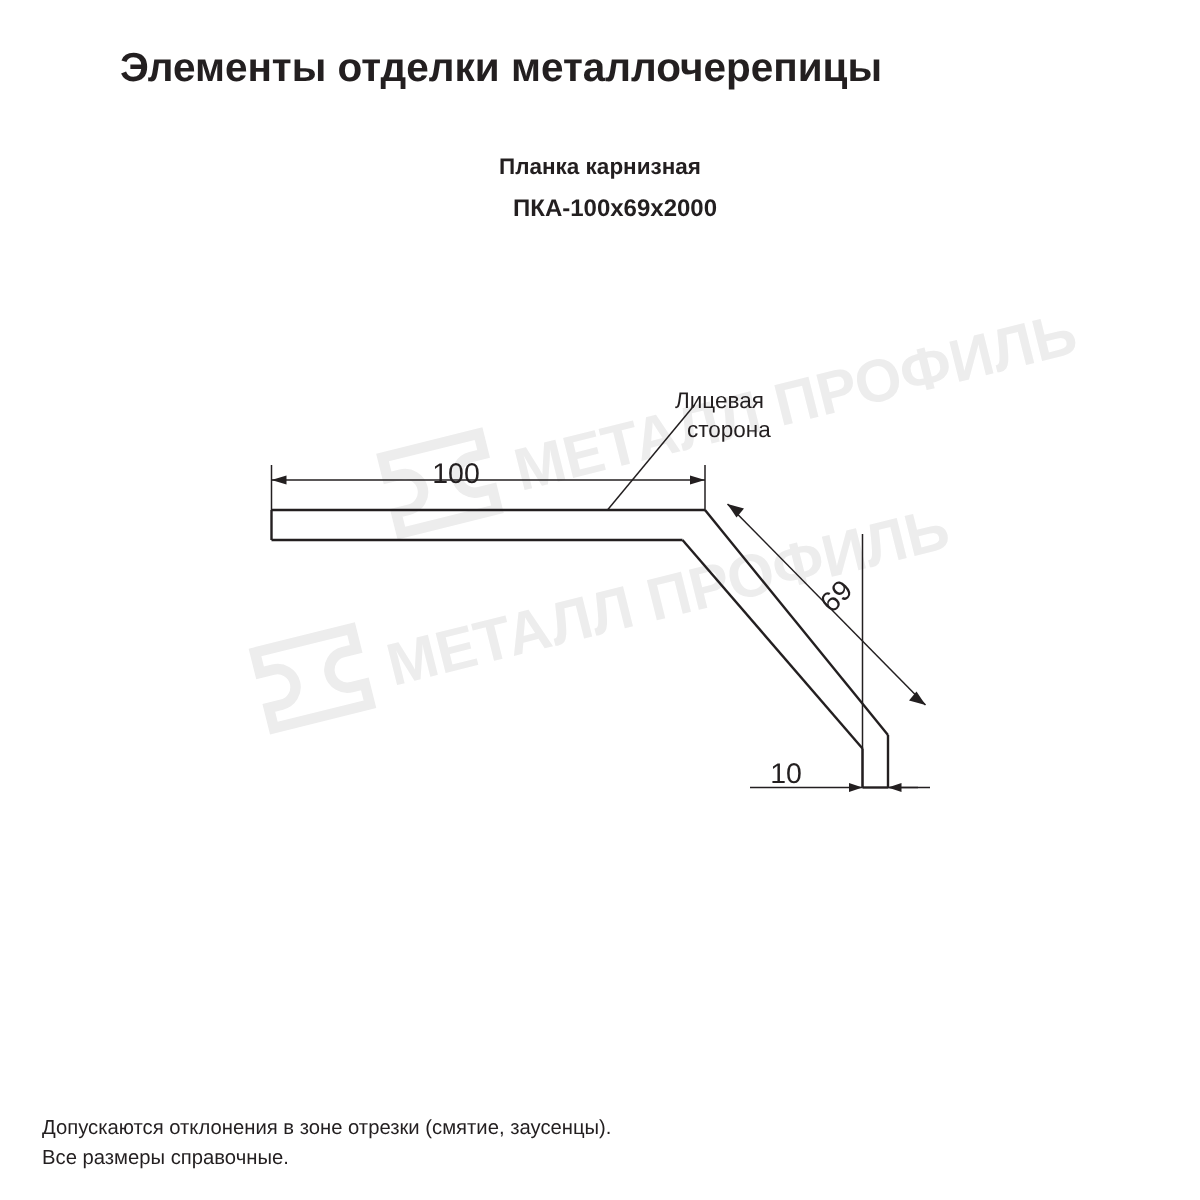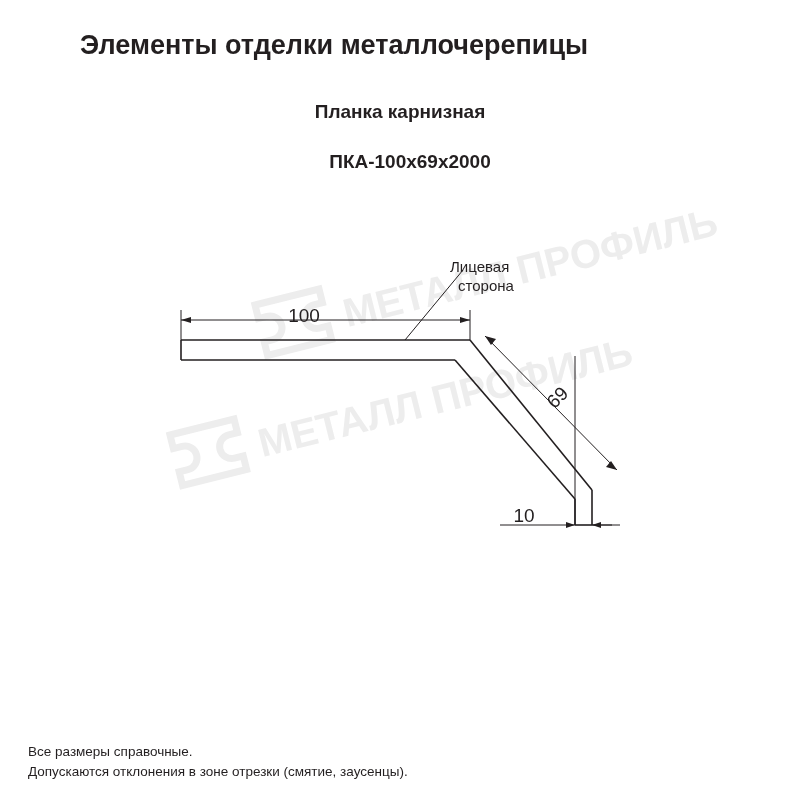--- a/index.html
+++ b/index.html
@@ -33,29 +33,29 @@
     line-height: 34px;
   }
   .sub-block {
     position: absolute;
     top: 98px;
     left: 0;
     width: 800px;
     text-align: center;
   }
   .sub-title {
-    font-size: 19px;
+    font-size: 15px;
     font-weight: bold;
     line-height: 28px;
   }
   .sku {
-    font-size: 19px;
+    font-size: 16px;
     font-weight: bold;
     line-height: 28px;
-    margin-top: 22px;
+    margin-top: 0;
     padding-left: 20px;
   }
   .drawing {
     position: absolute;
     top: 170px;
     left: 0;
     width: 800px;
     height: 470px;
   }
   .drawing svg {
@@ -173,17 +173,17 @@
         <line x1="592" y1="355" x2="612" y2="355"></line>
         <path d="M575,355 l-9,-3 l0,6 z" fill="#231f20" stroke="none"></path>
         <path d="M592,355 l9,-3 l0,6 z" fill="#231f20" stroke="none"></path>
       </g>
       <text class="dim-label" x="524" y="352" text-anchor="middle">10</text>
 
     </svg>
   </div>
 
   <div class="footer">
+    <div>Допускаются отклонения в зоне отрезки (смятие, заусенцы).</div>
     <div>Все размеры справочные.</div>
-    <div>Допускаются отклонения в зоне отрезки (смятие, заусенцы).</div>
   </div>
 
 </div>
 
 </body></html>

